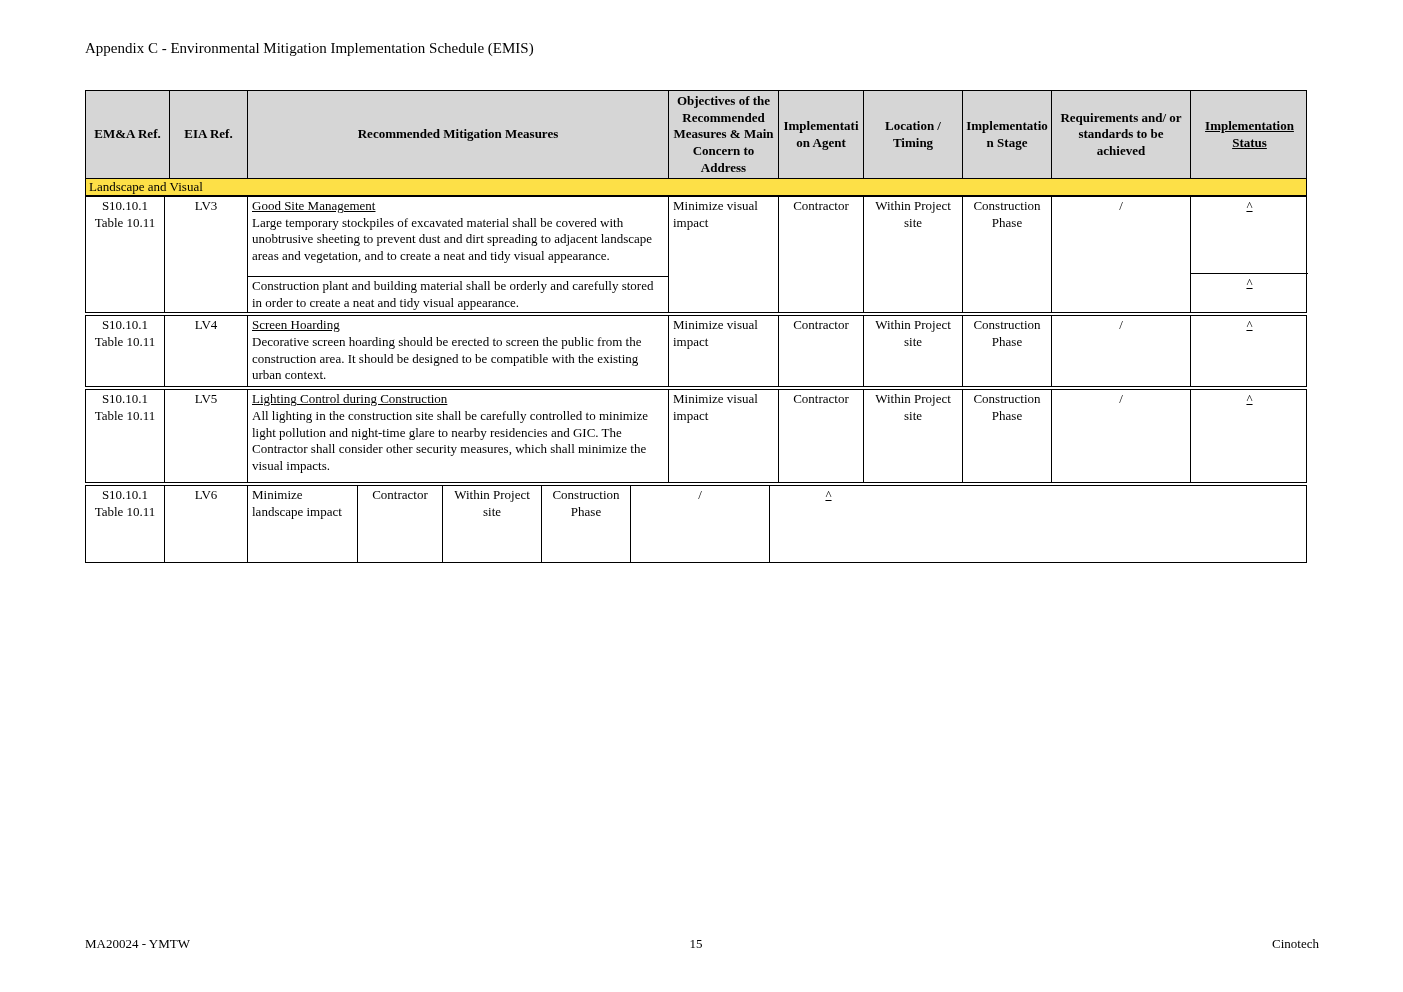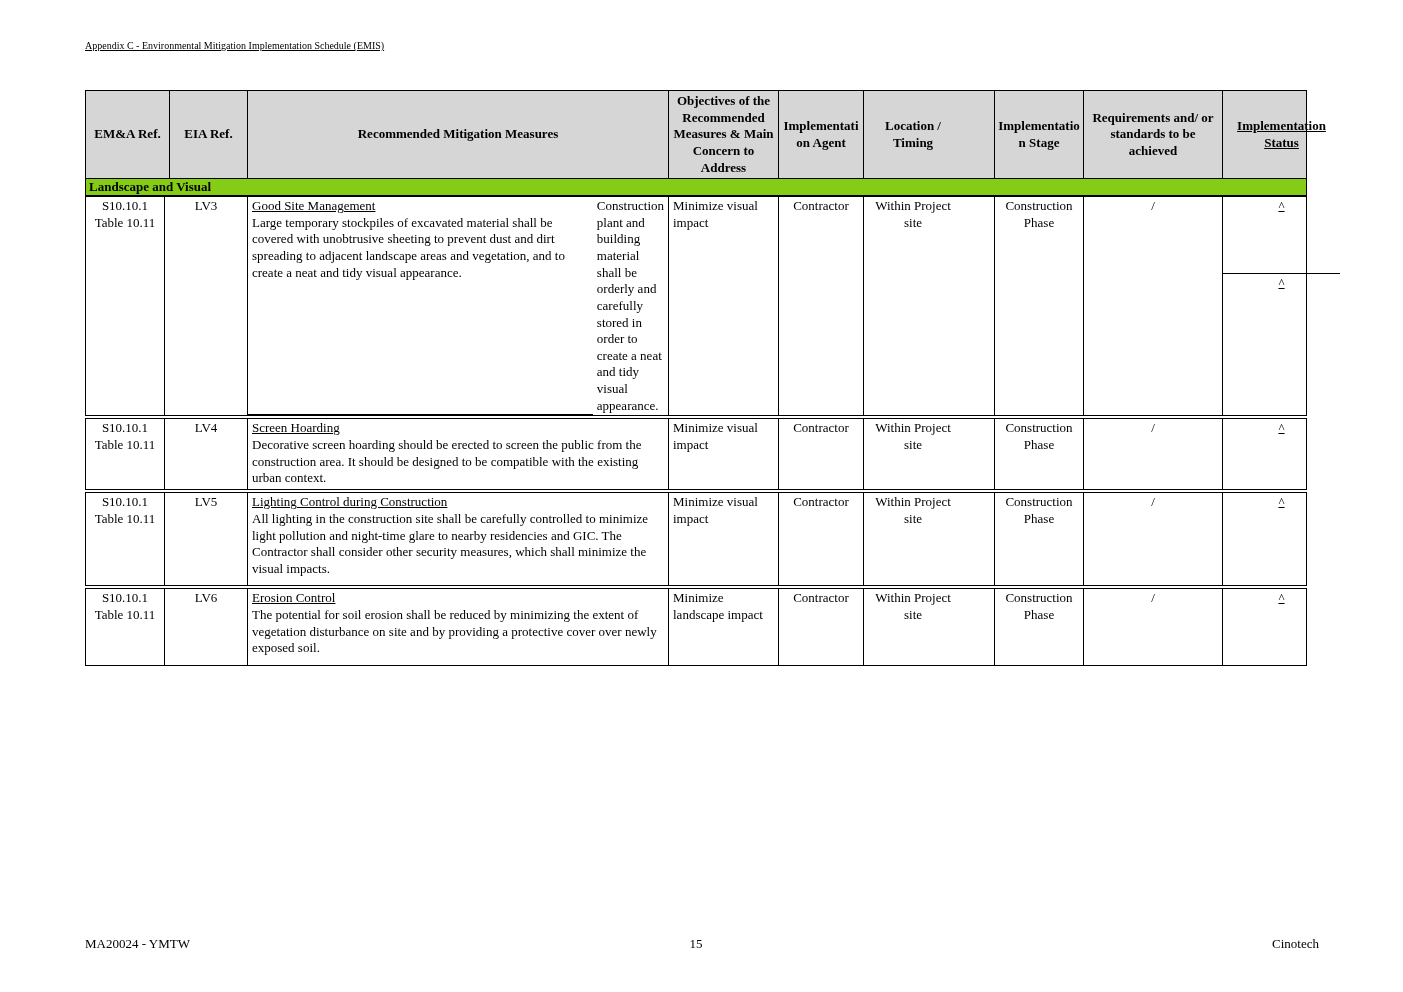--- a/index.html
+++ b/index.html
@@ -1,36 +1,36 @@
 <!DOCTYPE html>
 <html><head>
 <meta charset="utf-8">
 <style>
   html,body{margin:0;padding:0;background:#ffffff;}
   body{width:1403px;height:992px;position:relative;font-family:"Liberation Serif","DejaVu Serif",serif;color:#000;}
   .page{position:absolute;inset:0;}
-  .appendix-header{position:absolute;left:85px;top:40px;font-size:10px;text-decoration:underline;}
+  .appendix-header{position:absolute;left:85px;top:40px;font-size:15px;}
   .doc-table{position:absolute;left:85px;top:90px;width:1222px;font-size:13px;line-height:1.28;}
   .trow{display:flex;border:1px solid #000;background:#fff;box-sizing:border-box;}
   .trow .cell{box-sizing:border-box;padding:1px 4px;text-align:center;}
   .trow .cell + .cell{border-left:1px solid #000;}
   .c-eia{width:78px;flex:none;white-space:pre-line;}
   .c-ema{width:83px;flex:none;}
-  .c-measures{width:421px;flex:none;text-align:left !important;padding:0 !important;display:flex;flex-direction:row;}
+  .c-measures{width:421px;flex:none;text-align:left !important;padding:0 !important;display:flex;flex-direction:column;}
   .c-obj{width:110px;flex:none;text-align:left !important;}
   .c-agent{width:85px;flex:none;}
   .c-loc{width:99px;flex:none;}
-  .c-stage{width:89px;flex:none;margin-left:32px;}
+  .c-stage{width:89px;flex:none;}
   .c-req{width:139px;flex:none;}
   .c-status{width:118px;flex:none;padding:0 !important;display:flex;flex-direction:column;text-decoration:underline;}
   .thead{background:#d6d6d6;font-weight:bold;}
   .thead .cell{display:flex;align-items:center;justify-content:center;text-align:center;min-height:80px;padding:2px 3px;overflow-wrap:anywhere;}
   .thead .c-measures,.thead .c-obj{text-align:center !important;}
   .thead .c-measures{flex-direction:row;}
-  .section-row{border:1px solid #000;border-top:none;background:#84cc16;font-weight:bold;padding:0 3px;box-sizing:border-box;height:17px;line-height:16px;}
+  .section-row{border:1px solid #000;border-top:none;background:#fde047;font-weight:normal;padding:0 3px;box-sizing:border-box;height:17px;line-height:16px;}
   .data-row{margin-top:2px;}
   .r1{margin-top:0;}
   .mblock{padding:1px 4px;}
   .mblock.split{border-bottom:1px solid #000;min-height:77px;}
   .mblock.fill{flex:1;}
   .sblock{text-align:center;padding:1px 4px;}
   .sblock.split{border-bottom:1px solid #000;height:77px;box-sizing:border-box;}
   .sblock.fill{flex:1;}
   .mtitle{display:block;text-decoration:underline;}
   .footer{position:absolute;top:936px;left:85px;width:1222px;font-size:13px;}
@@ -124,26 +124,20 @@
       <div class="cell c-req">/</div>
       <div class="cell c-status">
         <div class="sblock fill">^</div>
       </div>
     </div>
 
     <div class="trow data-row" style="min-height:78px;">
       <div class="cell c-eia">S10.10.1
 Table 10.11</div>
       <div class="cell c-ema">LV6</div>
-      <div class="cell c-measures">
-        <div class="mblock fill">
-          <span class="mtitle">Erosion Control</span>
-          <span>The potential for soil erosion shall be reduced by minimizing the extent of vegetation disturbance on site and by providing a protective cover over newly exposed soil.</span>
-        </div>
-      </div>
       <div class="cell c-obj">Minimize landscape impact</div>
       <div class="cell c-agent">Contractor</div>
       <div class="cell c-loc">Within Project site</div>
       <div class="cell c-stage">Construction Phase</div>
       <div class="cell c-req">/</div>
       <div class="cell c-status">
         <div class="sblock fill">^</div>
       </div>
     </div>
 

